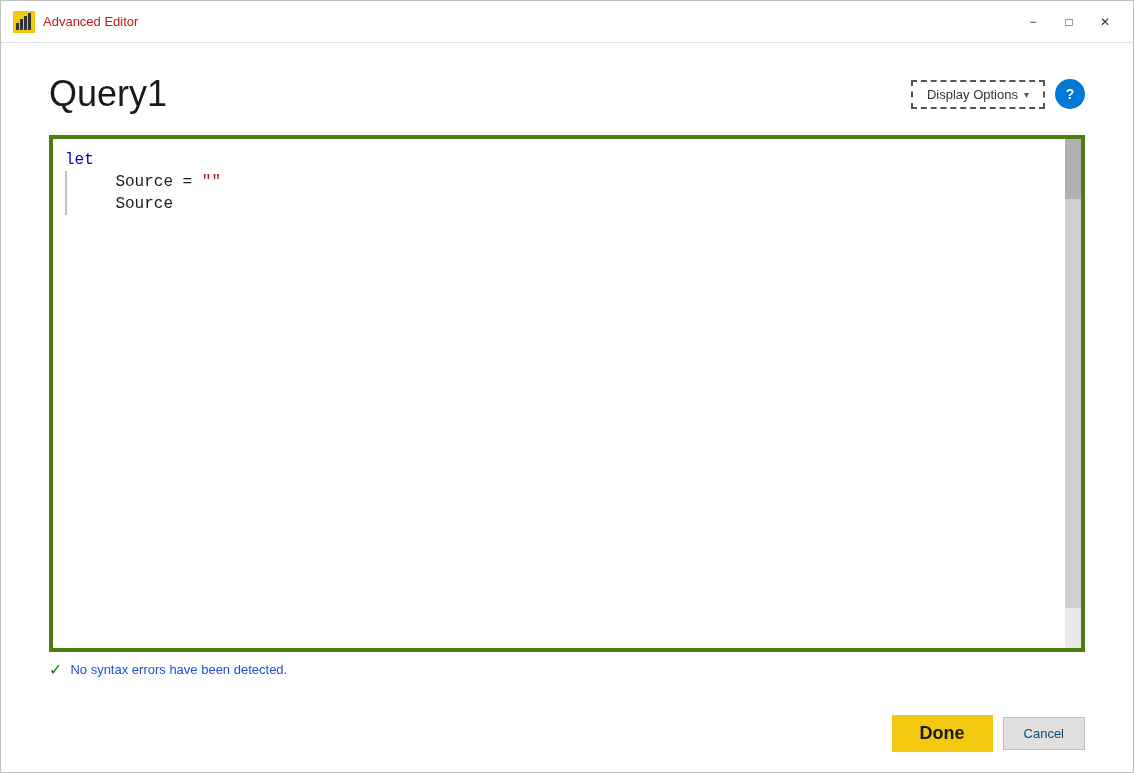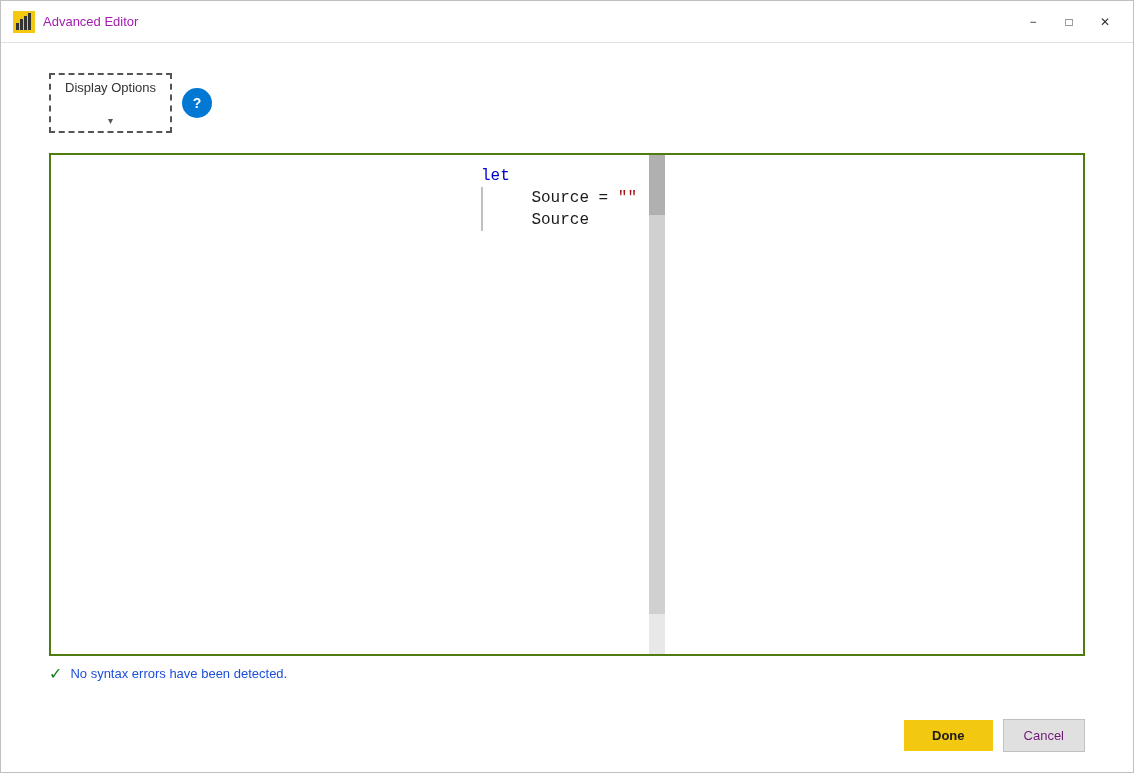--- a/index.html
+++ b/index.html
@@ -47,21 +47,21 @@
     }
 
     .app-icon {
       width: 22px;
       height: 22px;
       flex-shrink: 0;
     }
 
     .title-bar-title {
       font-size: 13px;
-      color: #a21caf;
+      color: #b91c1c;
       font-weight: 400;
     }
 
     .title-bar-controls {
       display: flex;
       align-items: center;
       gap: 4px;
     }
 
     .title-btn {
@@ -108,22 +108,21 @@
 
     .display-options-btn {
       border: 2px dashed #555;
       background: transparent;
       padding: 5px 14px;
       font-size: 13px;
       color: #333;
       cursor: pointer;
       display: flex;
       align-items: center;
-      gap: 20px;
-      flex-direction: column;
+      gap: 6px;
     }
 
     .chevron-down {
       font-size: 10px;
       color: #555;
     }
 
     .help-btn {
       width: 30px;
       height: 30px;
@@ -135,26 +134,25 @@
       align-items: center;
       justify-content: center;
       color: white;
       font-size: 14px;
       font-weight: bold;
     }
 
     
     .editor-container {
       flex: 1;
-      border: 2px solid #4d7c0f;
+      border: 4px solid #4d7c0f;
       display: flex;
       flex-direction: column;
       overflow: hidden;
       position: relative;
-      align-items: center;
     }
 
     .editor-inner {
       flex: 1;
       display: flex;
       overflow: hidden;
     }
 
     .scrollbar-area {
       width: 16px;
@@ -226,33 +224,33 @@
       align-items: center;
       gap: 10px;
       padding: 16px 48px 20px 48px;
       flex-shrink: 0;
     }
 
     .btn-done {
       background: #f2c811;
       border: none;
       padding: 8px 28px;
-      font-size: 13px;
+      font-size: 18px;
       font-weight: 600;
       color: #1a1a1a;
       cursor: pointer;
       min-width: 80px;
     }
 
     .btn-cancel {
       background: #e0e0e0;
       border: 1px solid #c0c0c0;
       padding: 8px 20px;
       font-size: 13px;
-      color: #701a75;
+      color: #0c4a6e;
       cursor: pointer;
       min-width: 80px;
     }
   </style>
 </head>
 <body>
 
 <div class="window">
 
   <div class="title-bar">
@@ -270,20 +268,21 @@
     <div class="title-bar-controls">
       <button class="title-btn">−</button>
       <button class="title-btn">□</button>
       <button class="title-btn close">✕</button>
     </div>
   </div>
 
   <div class="main-content">
 
     <div class="page-header">
+      <h1 class="page-title">Query1</h1>
       <div class="header-right">
         <button class="display-options-btn">
           <span>Display Options</span>
           <span class="chevron-down">▾</span>
         </button>
         <button class="help-btn">
           <span>?</span>
         </button>
       </div>
     </div>

